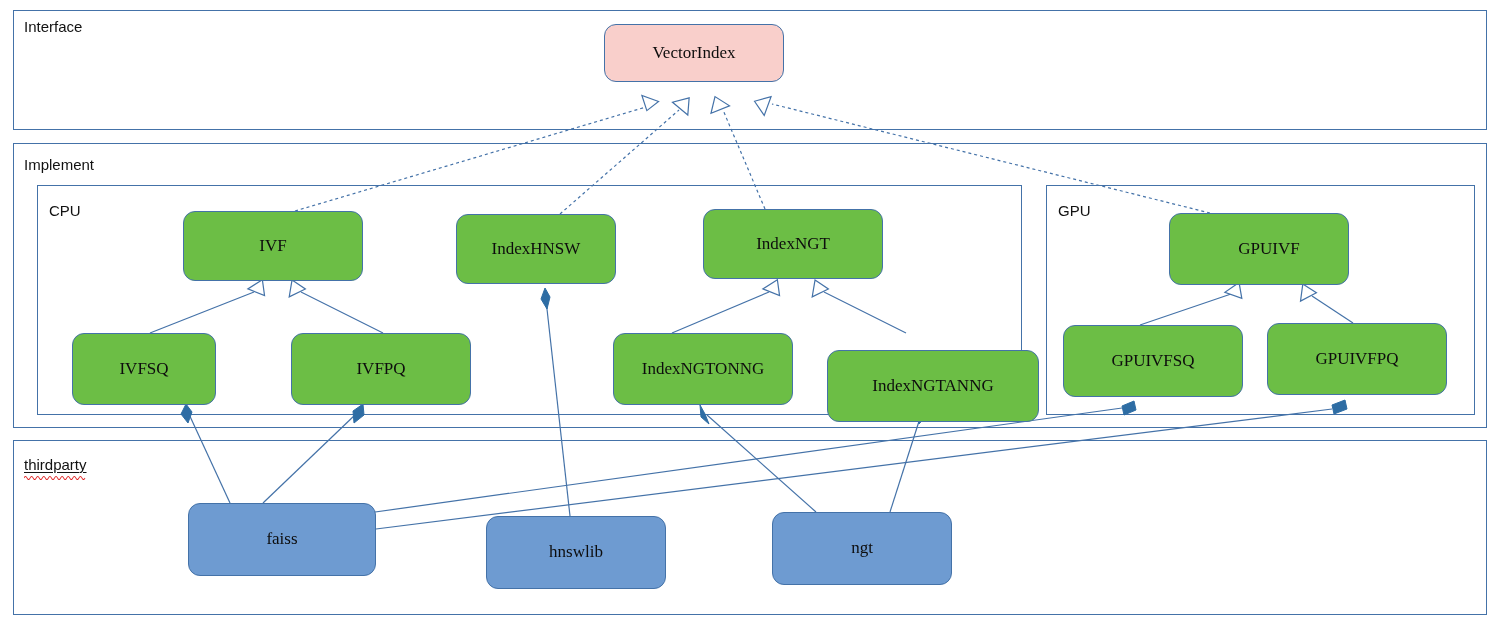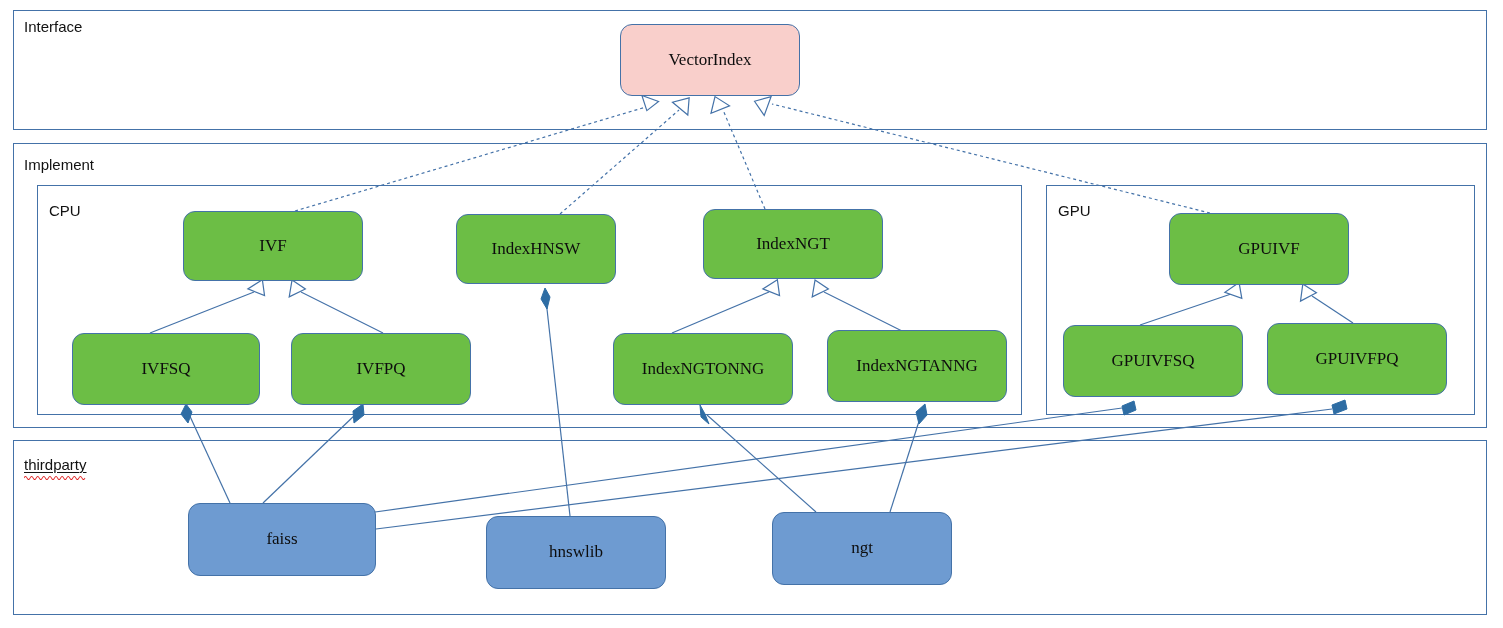--- a/index.html
+++ b/index.html
@@ -207,30 +207,30 @@
       <line class="comp-line" x1="816" y1="512" x2="707" y2="415"></line>
       <polygon class="solid-diamond" points="700,405 705,414 709,424 701,417"></polygon>
     </g>
 
     <g>
       <line class="comp-line" x1="890" y1="512" x2="921" y2="415"></line>
       <polygon class="solid-diamond" points="925,404 927,415 919,424 916,412"></polygon>
     </g>
   </svg>
 
-  <div class="node pink" style="left:620px; top:24px; width:180px; height:72px;text-align:center;">VectorIndex</div>
+  <div class="node pink" style="left:604px; top:24px; width:180px; height:58px;text-align:center;">VectorIndex</div>
 
   <div class="node green" style="left:183px; top:211px; width:180px; height:70px;">IVF</div>
   <div class="node green" style="left:456px; top:214px; width:160px; height:70px;">IndexHNSW</div>
   <div class="node green" style="left:703px; top:209px; width:180px; height:70px;">IndexNGT</div>
 
-  <div class="node green" style="left:72px; top:333px; width:188px; height:72px;">IVFSQ</div>
+  <div class="node green" style="left:72px; top:333px; width:144px; height:72px;">IVFSQ</div>
   <div class="node green" style="left:291px; top:333px; width:180px; height:72px;">IVFPQ</div>
   <div class="node green" style="left:613px; top:333px; width:180px; height:72px;">IndexNGTONNG</div>
-  <div class="node green" style="left:827px; top:330px; width:180px; height:72px;">IndexNGTANNG</div>
+  <div class="node green" style="left:827px; top:350px; width:212px; height:72px;">IndexNGTANNG</div>
 
   <div class="node green" style="left:1169px; top:213px; width:180px; height:72px;padding-left:20px;">GPUIVF</div>
   <div class="node green" style="left:1063px; top:325px; width:180px; height:72px;">GPUIVFSQ</div>
   <div class="node green" style="left:1267px; top:323px; width:180px; height:72px;">GPUIVFPQ</div>
 
   <div class="node blue" style="left:188px; top:503px; width:188px; height:73px;">faiss</div>
   <div class="node blue" style="left:486px; top:516px; width:180px; height:73px;">hnswlib</div>
   <div class="node blue" style="left:772px; top:512px; width:180px; height:73px;">ngt</div>
 
 </div>

